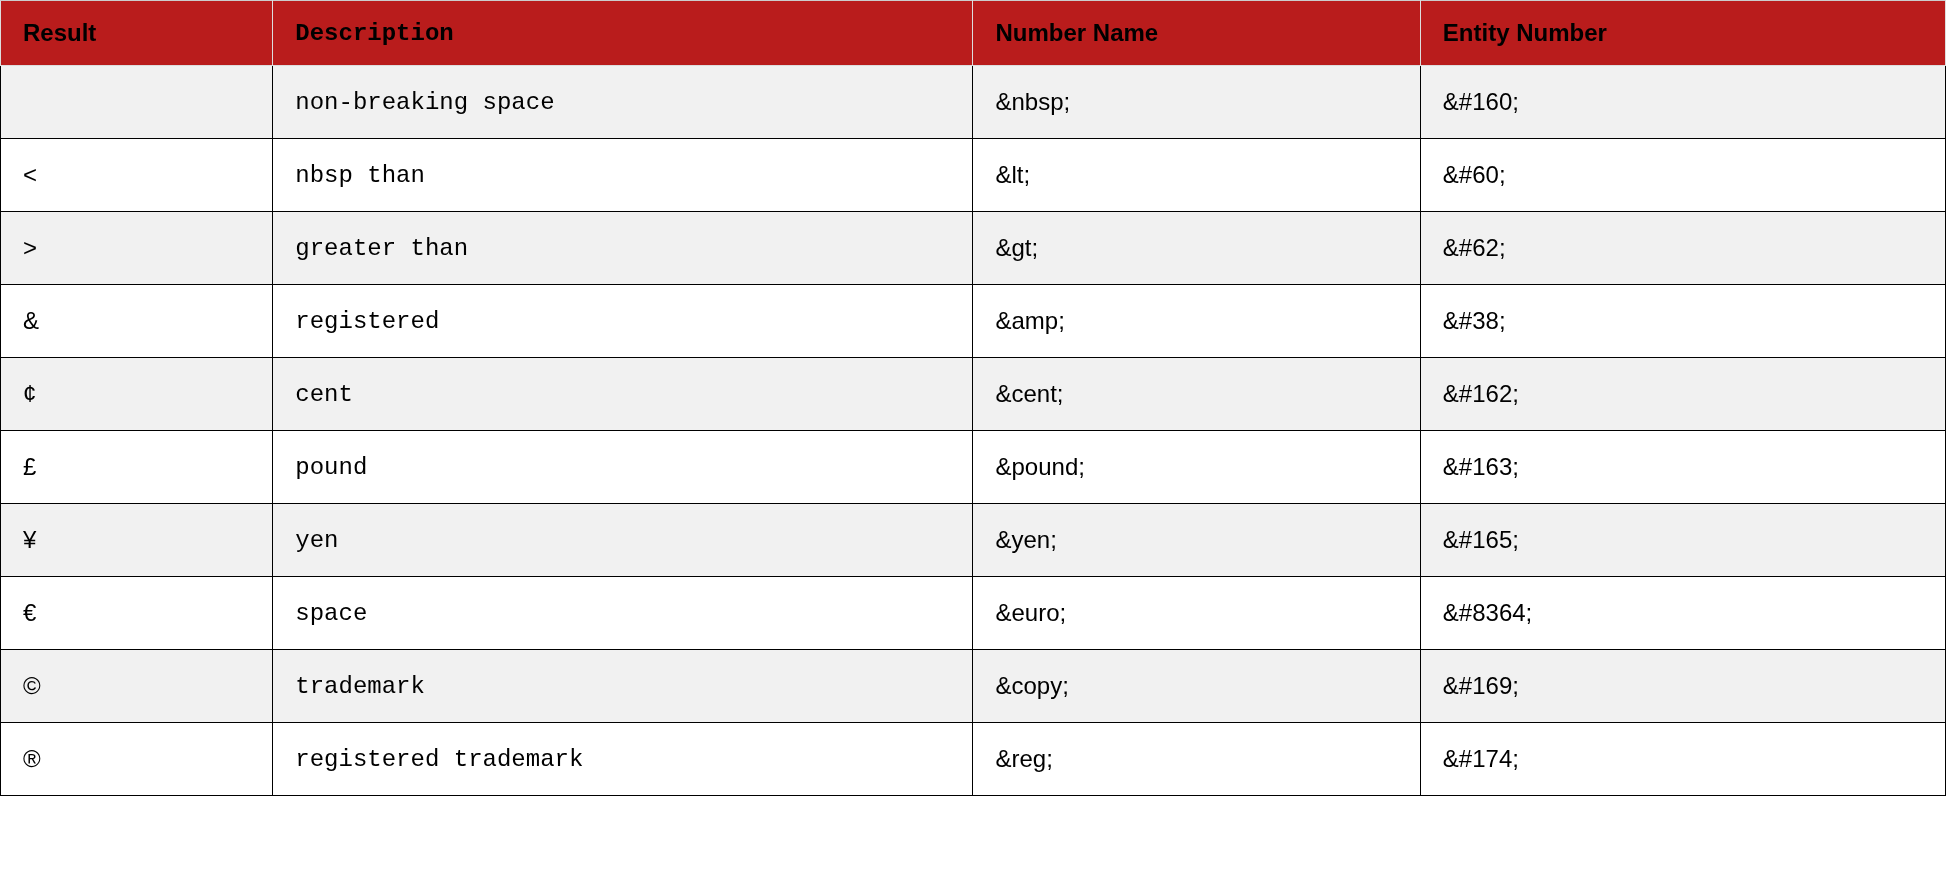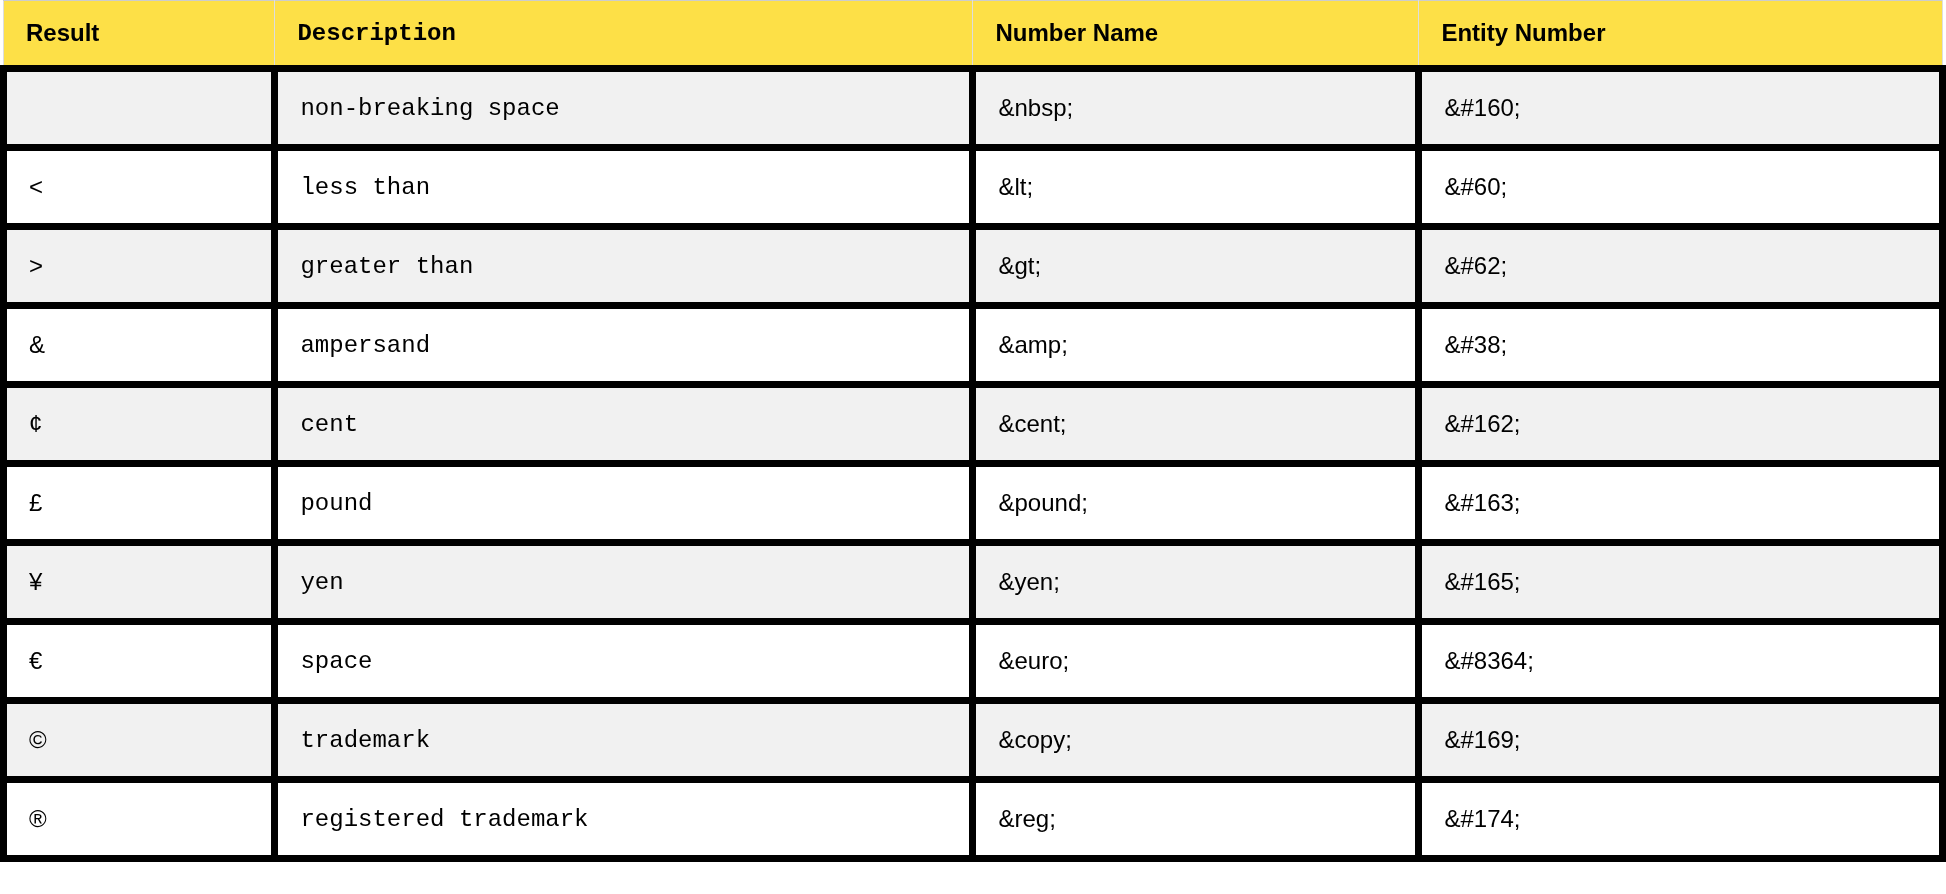--- a/index.html
+++ b/index.html
@@ -16,27 +16,27 @@
     }
     table {
       width: 100%;
       border-collapse: collapse;
       border-spacing: 0;
     }
     thead th {
       text-align: left;
       font-weight: bold;
       padding: 18px 22px;
-      background: #fde047;
+      background: #b91c1c;
       border: 1px solid #ddd;
       border-top: 1px solid #ccc;
     }
     tbody td {
       padding: 22px 22px;
-      border: 7px solid #000000;
+      border: 1px solid #000000;
       vertical-align: middle;
       background: #fff;
     }
     tbody tr:nth-child(odd) td {
       background: #f1f1f1;
     }
     th:nth-child(1), td:nth-child(1) { width: 14%; }
     th:nth-child(2), td:nth-child(2) { width: 36%; font-family: Liberation Mono, monospace; }
     th:nth-child(3), td:nth-child(3) { width: 23%; }
     th:nth-child(4), td:nth-child(4) { width: 27%; }
@@ -55,33 +55,33 @@
   </thead>
   <tbody id="table-body">
   <tr>
         <td>&nbsp;</td>
         <td>non-breaking space</td>
         <td>&amp;nbsp;</td>
         <td>&amp;#160;</td>
       </tr>
       <tr>
         <td>&lt;</td>
-        <td>less than</td>
+        <td>nbsp than</td>
         <td>&amp;lt;</td>
         <td>&amp;#60;</td>
       </tr>
       <tr>
         <td>&gt;</td>
         <td>greater than</td>
         <td>&amp;gt;</td>
         <td>&amp;#62;</td>
       </tr>
       <tr>
         <td>&amp;</td>
-        <td>ampersand</td>
+        <td>registered</td>
         <td>&amp;amp;</td>
         <td>&amp;#38;</td>
       </tr>
       <tr>
         <td>¢</td>
         <td>cent</td>
         <td>&amp;cent;</td>
         <td>&amp;#162;</td>
       </tr>
       <tr>

